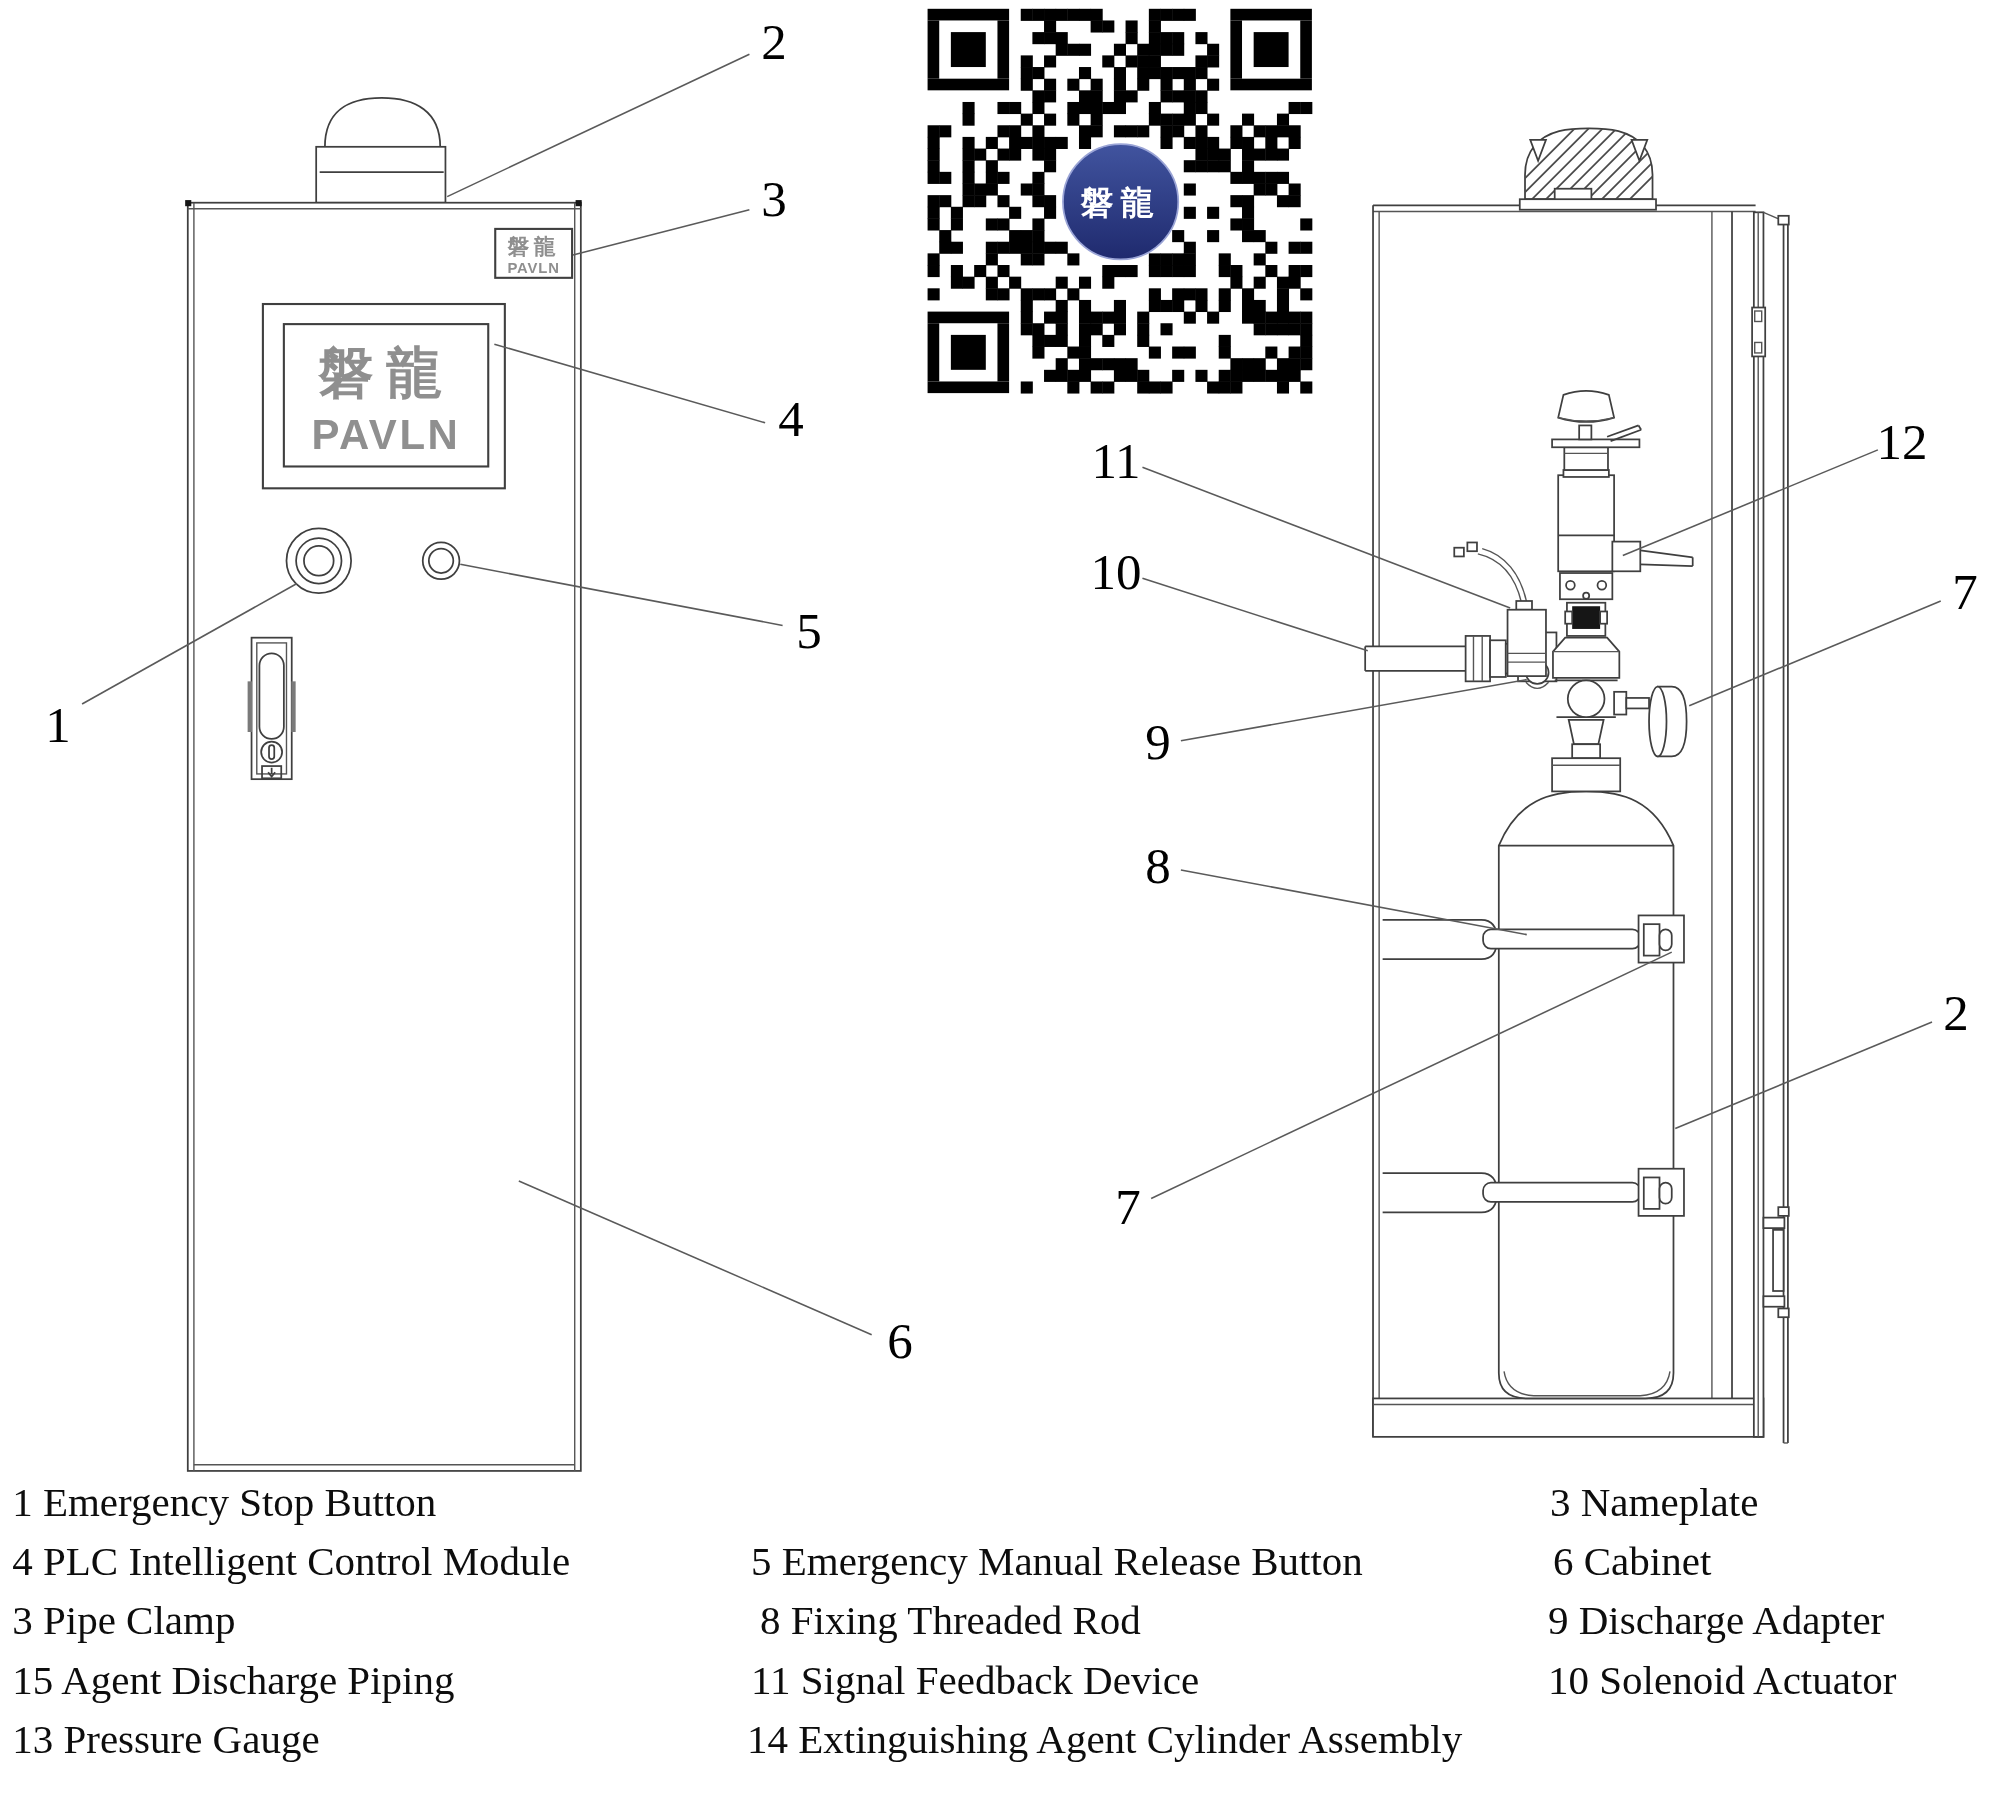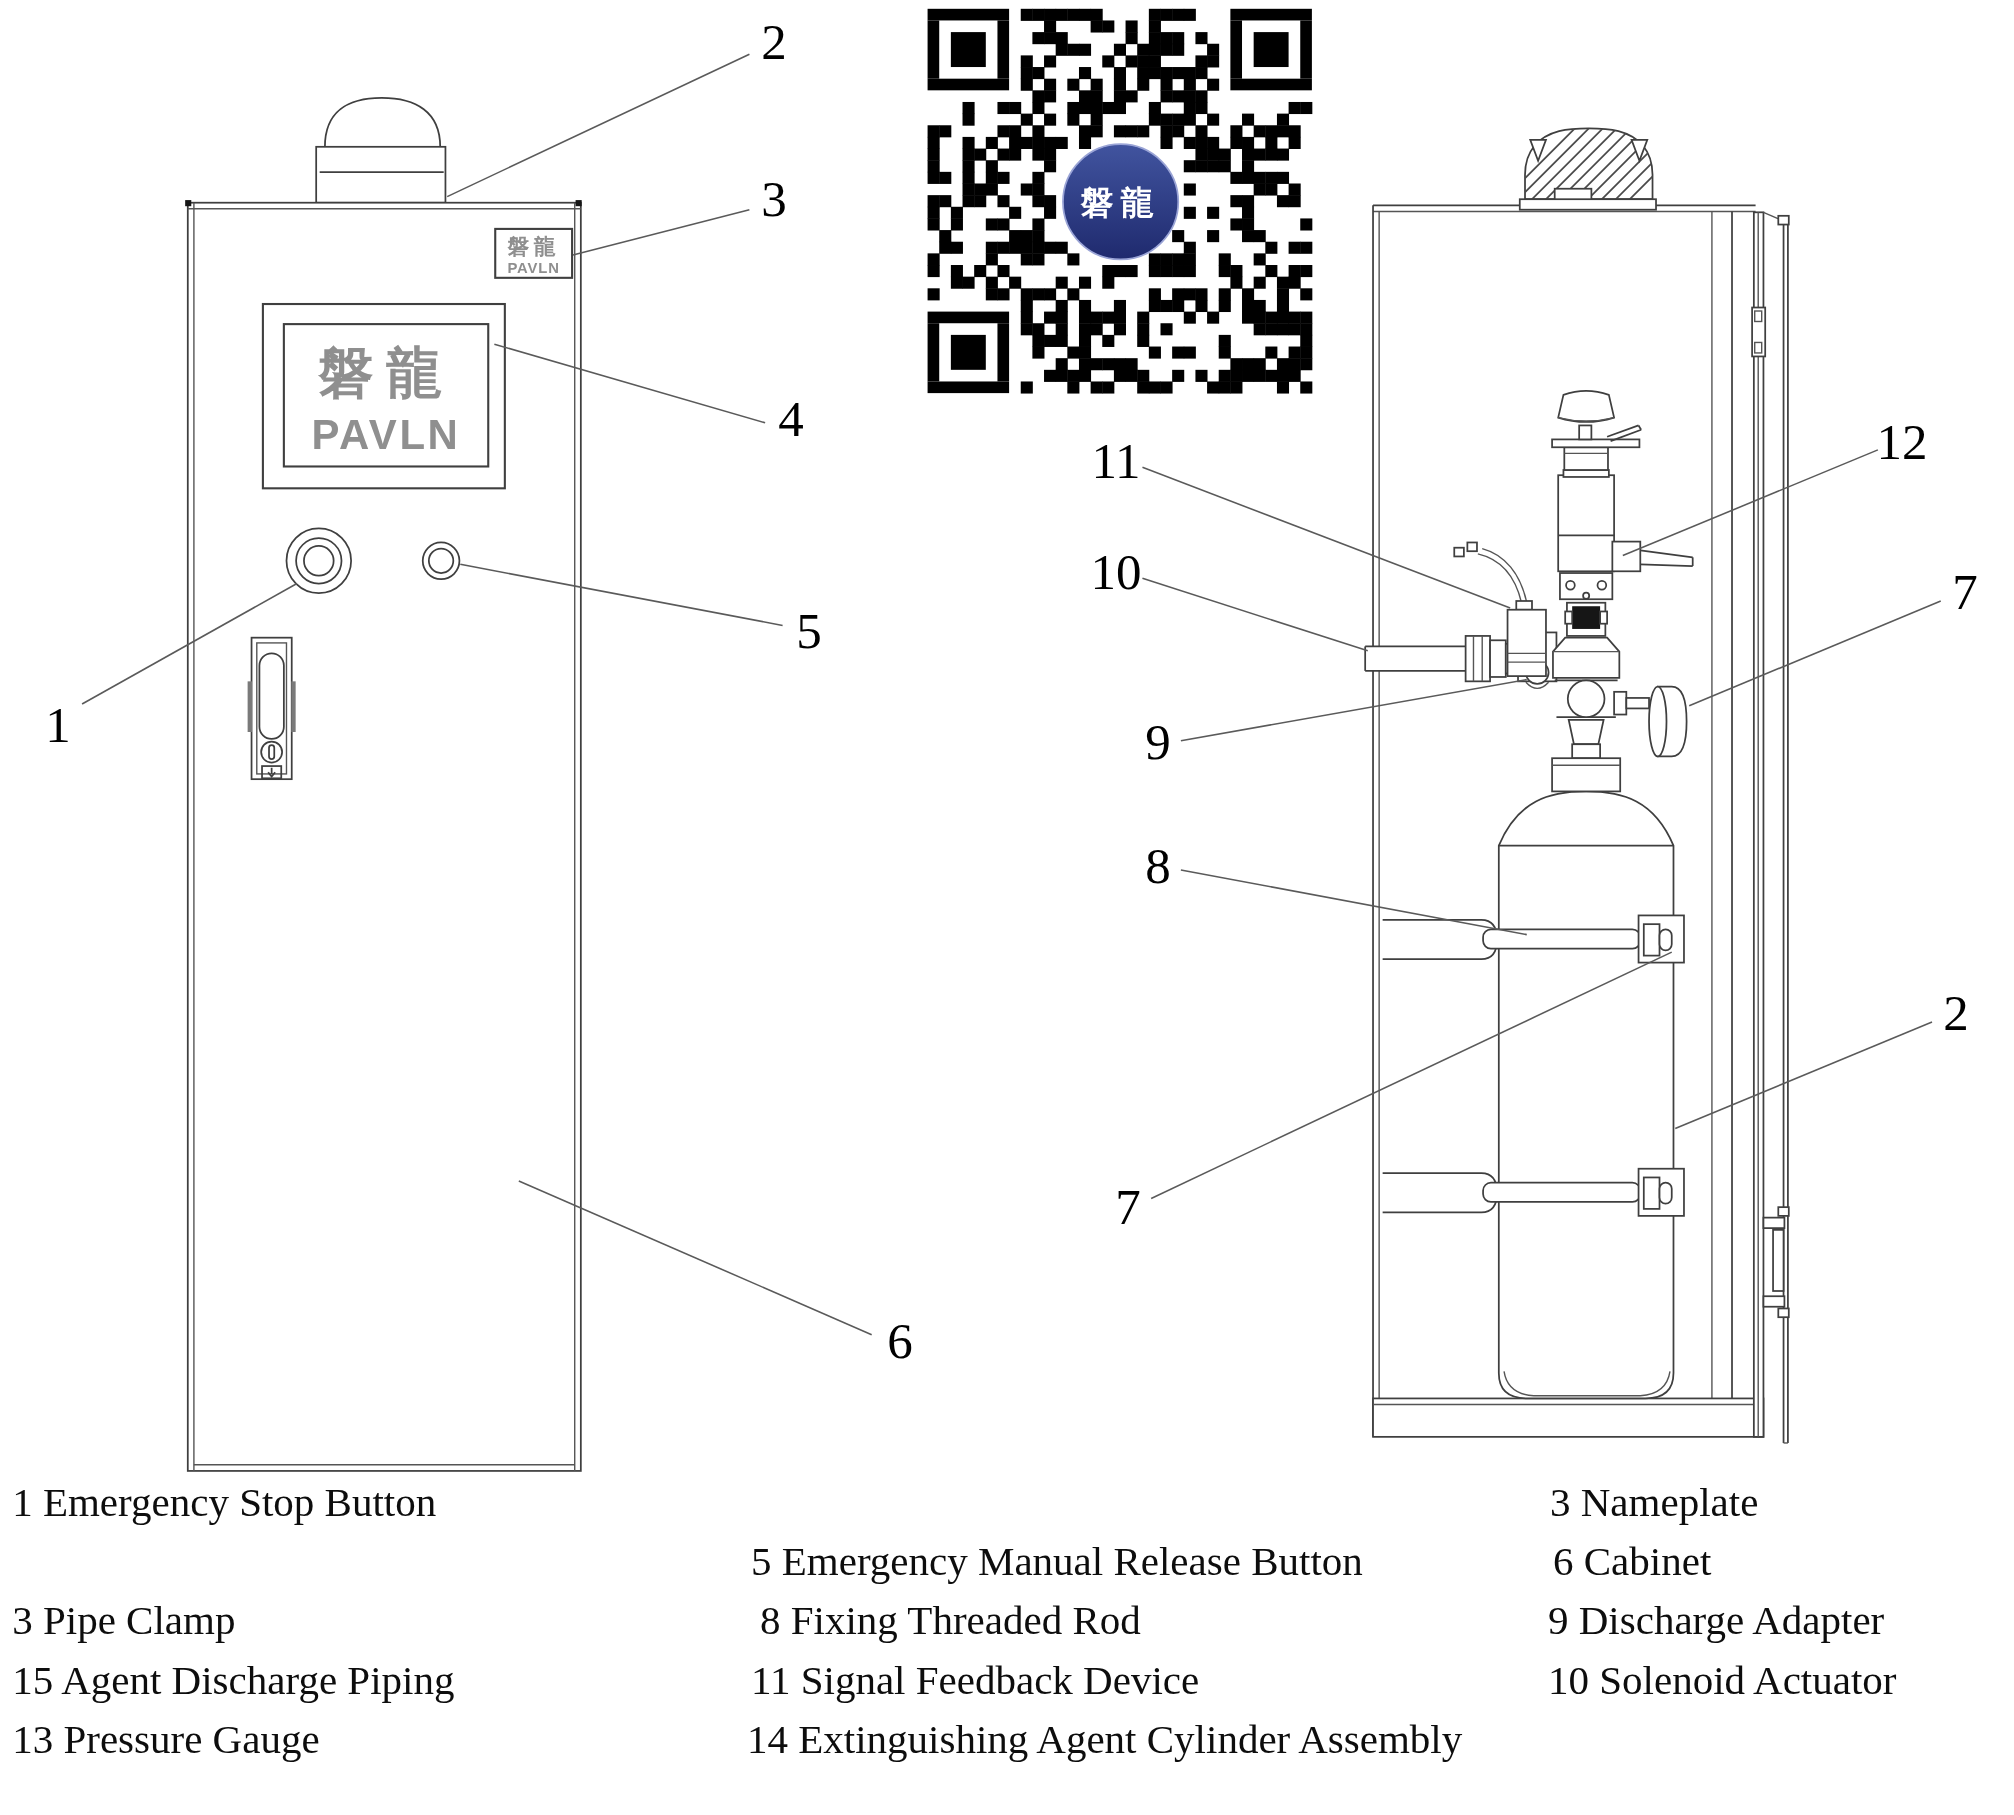--- a/index.html
+++ b/index.html
@@ -663,20 +663,21 @@
   <div class="num" style="left:1158px;top:866px">8</div>
   <div class="num" style="left:1158px;top:742px">9</div>
   <div class="num" style="left:1116px;top:572px">10</div>
   <div class="num" style="left:1116px;top:461px">11</div>
   <div class="num" style="left:1902px;top:442px">12</div>
   <div class="num" style="left:1965px;top:592px">7</div>
   <div class="num" style="left:1956px;top:1013px">2</div>
 
   <div class="legend-item" style="left:12.2px;top:1480px">1 Emergency Stop Button</div>
   <div class="legend-item" style="left:1550px;top:1480px">3 Nameplate</div>
+  <div class="legend-item" style="left:12.2px;top:1539px">4 PLC Intelligent Control Module</div>
   <div class="legend-item" style="left:751px;top:1539px">5 Emergency Manual Release Button</div>
   <div class="legend-item" style="left:1553px;top:1539px">6 Cabinet</div>
   <div class="legend-item" style="left:12.2px;top:1598px">3 Pipe Clamp</div>
   <div class="legend-item" style="left:760px;top:1598px">8 Fixing Threaded Rod</div>
   <div class="legend-item" style="left:1548px;top:1598px">9 Discharge Adapter</div>
   <div class="legend-item" style="left:12.2px;top:1658px">15 Agent Discharge Piping</div>
   <div class="legend-item" style="left:751px;top:1658px">11 Signal Feedback Device</div>
   <div class="legend-item" style="left:1548px;top:1658px">10 Solenoid Actuator</div>
   <div class="legend-item" style="left:12.2px;top:1717px">13 Pressure Gauge</div>
   <div class="legend-item" style="left:747px;top:1717px">14 Extinguishing Agent Cylinder Assembly</div>

